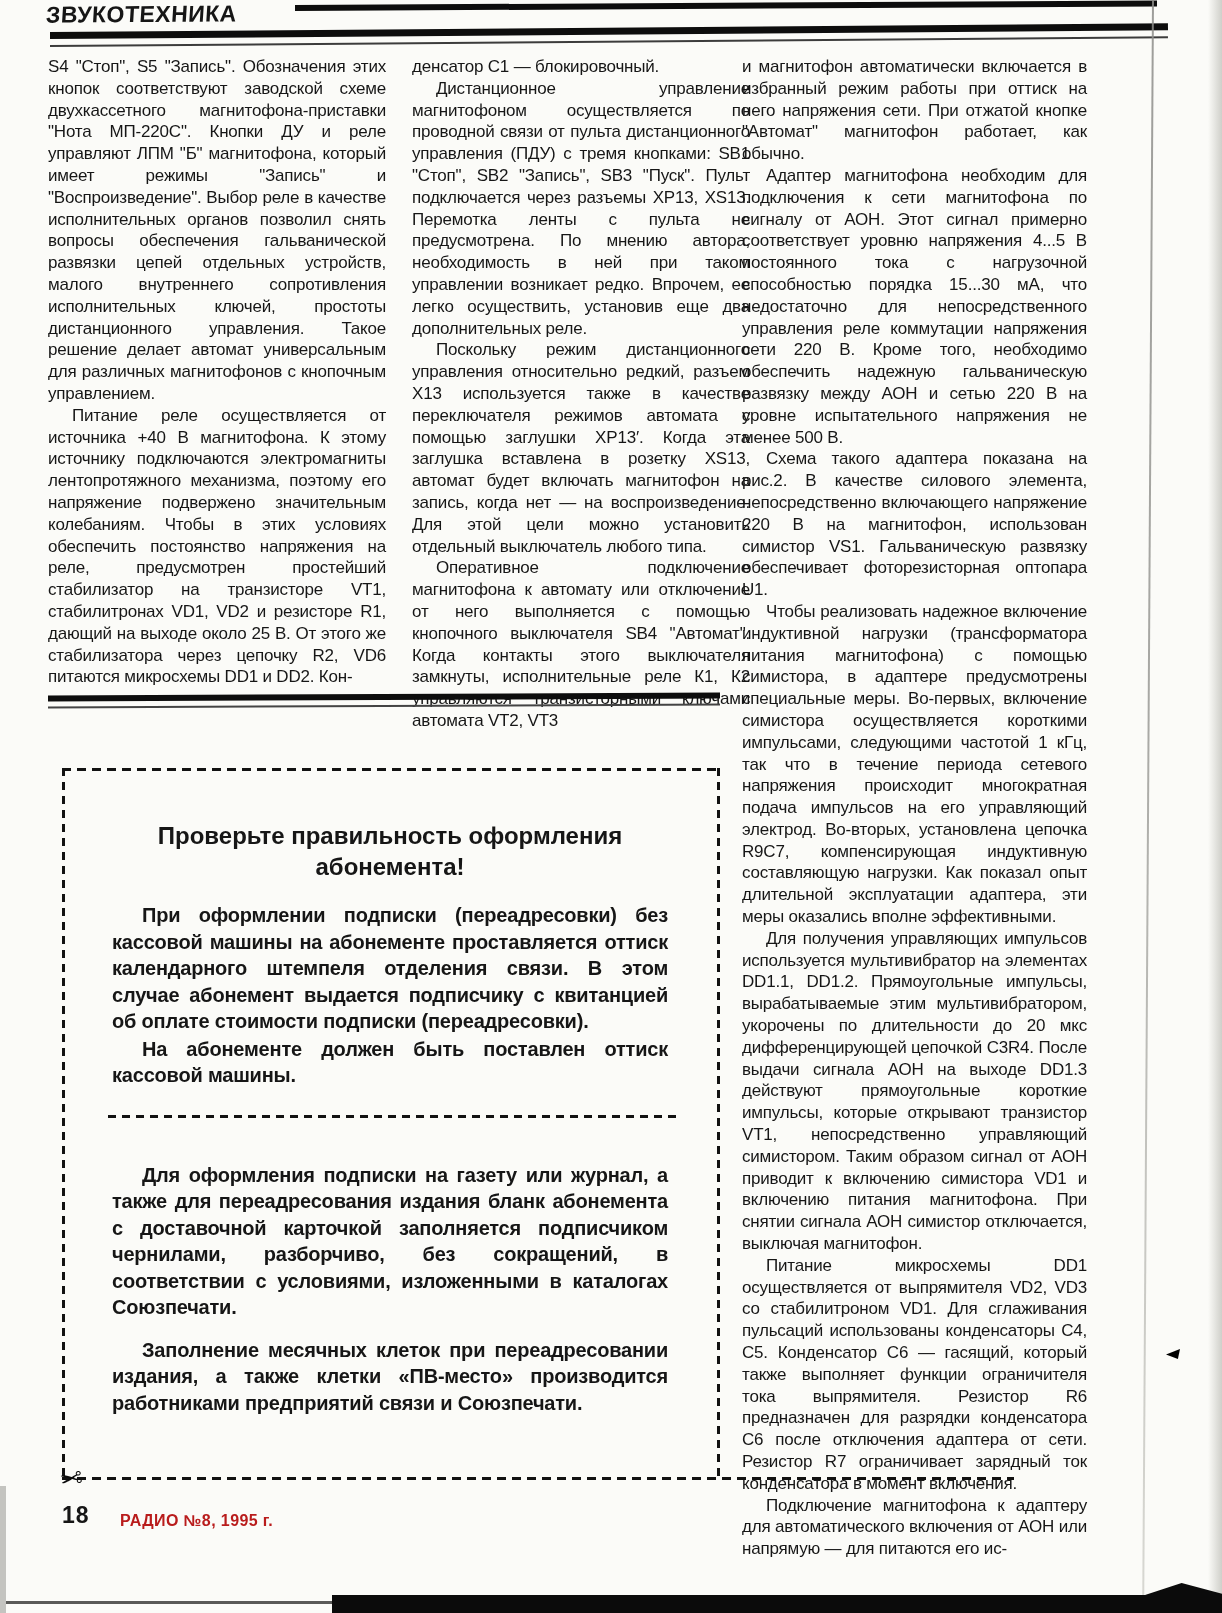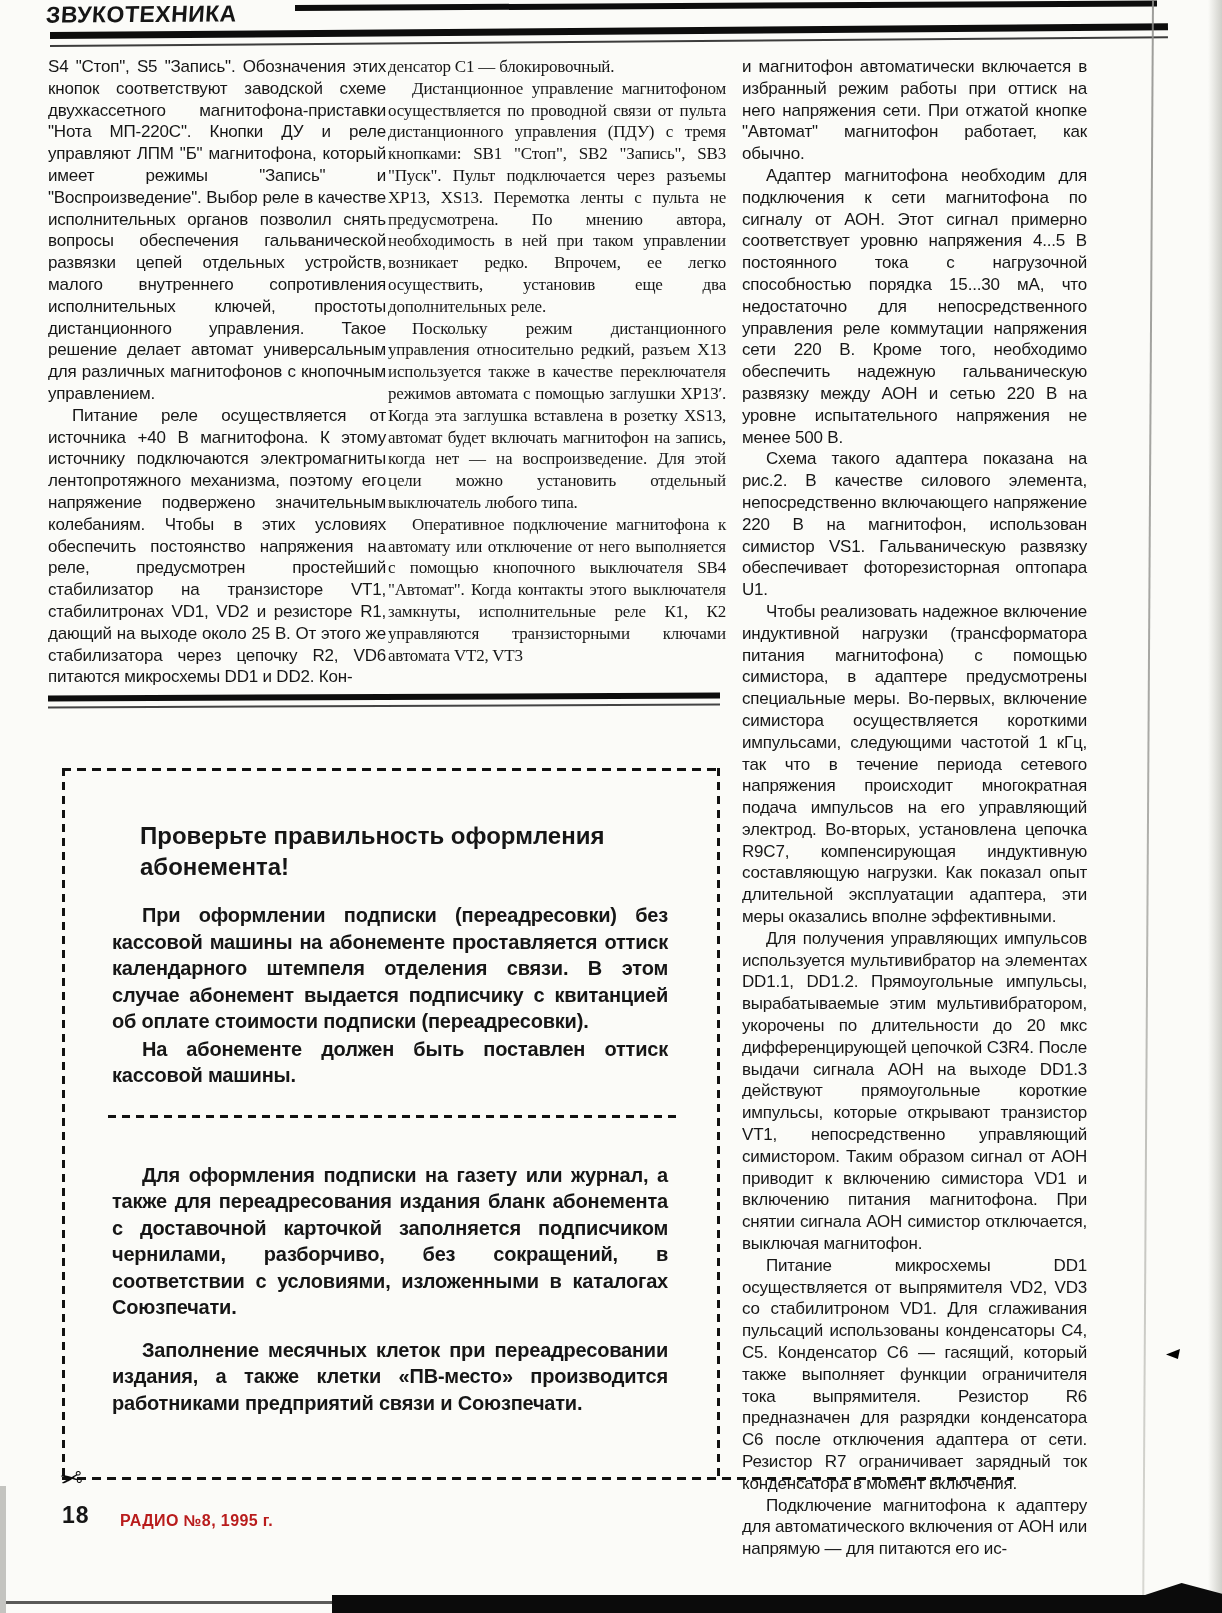--- a/index.html
+++ b/index.html
@@ -18,36 +18,36 @@
   .rule-top    { position:absolute; left:295px; top:5px;  width:862px; height:6px; background:#0d0d0d; transform:rotate(-.3deg); transform-origin:left center; }
   .rule-main   { position:absolute; left:50px;  top:32px; width:1118px; height:7px; background:#0d0d0d; transform:rotate(-.45deg); transform-origin:left center; }
   .rule-sub    { position:absolute; left:50px;  top:45px; width:1118px; height:2px; background:#3c3c3c; transform:rotate(-.45deg); transform-origin:left center; }
 
   
   .col { position:absolute; top:56px; width:338px; text-align:justify;
          font-size:17px; line-height:21.8px; letter-spacing:-0.2px; }
   .col p { margin:0; text-indent:24px; }
   .col p.first { text-indent:0; }
   .col1 { left:48px; }
-  .col2 { left:388px;font-family:Liberation Serif, serif; }
+  .col2 { left:412px; }
   .col3 { left:742px; width:345px; }
 
   
   .colrule  { position:absolute; left:48px; top:694px; width:672px; height:6px; background:#0d0d0d; transform:rotate(-.25deg); }
   .colrule2 { position:absolute; left:48px; top:705px; width:672px; height:2px; background:#444; transform:rotate(-.25deg); }
 
   
   .notice { position:absolute; left:62px; top:768px; width:658px; height:710px; }
   .nb { position:absolute; background:repeating-linear-gradient(90deg,#121212 0 9px,transparent 9px 15px); }
   .nb.top { left:0; right:0; top:0; height:3px; }
   .nb.left  { left:0; top:0; bottom:-2px; width:3px; background:repeating-linear-gradient(180deg,#121212 0 8px,transparent 8px 14px); }
   .nb.right { right:0; top:0; bottom:-2px; width:3px; background:repeating-linear-gradient(180deg,#121212 0 8px,transparent 8px 14px); }
   .notice-inner { position:absolute; left:50px; right:52px; top:0; }
   .notice-title {
-    margin:52px auto 20px; max-width:500px; text-align:left;
+    margin:52px auto 20px; max-width:500px; text-align:center;
     font-size:24px; line-height:31px; font-weight:bold;
   }
   .notice p { margin:0 0 1px; font-size:20px; line-height:26.5px; font-weight:bold;
               text-align:justify; text-indent:30px; letter-spacing:-0.2px; }
   .notice-divider { height:3px; margin:26px -10px 44px -4px;
     background:repeating-linear-gradient(90deg,#121212 0 8px,transparent 8px 14px); }
   .notice p.gap-top { margin-top:16px; }
 
   
   .cutline { position:absolute; left:62px; top:1477px; width:952px; height:3px;

